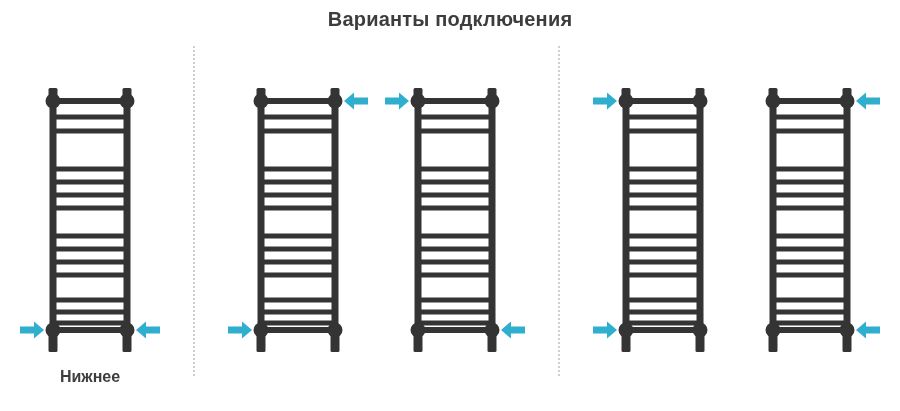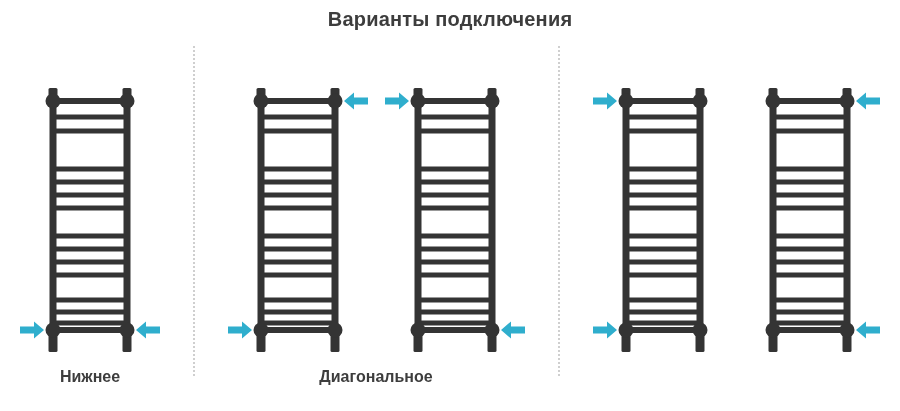--- a/index.html
+++ b/index.html
@@ -162,21 +162,20 @@
           <rect x="43" y="171.5" width="74" height="5"></rect>
           <rect x="43" y="184.5" width="74" height="5"></rect>
           <rect x="43" y="209.5" width="74" height="5"></rect>
           <rect x="43" y="221.5" width="74" height="5"></rect>
           <rect x="43" y="232.5" width="74" height="5"></rect>
           <rect x="43" y="239" width="74" height="6"></rect>
         </g>
         <polygon points="10,9.5 24,9.5 24,4.5 34,13 24,21.5 24,16.5 10,16.5" fill="var(--c-arrow)"></polygon>
         <polygon points="150,238.5 136,238.5 136,233.5 126,242 136,250.5 136,245.5 150,245.5" fill="var(--c-arrow)"></polygon>
       </svg></div>
-  <div class="group-label label-2">Диагональное</div>
 
   <div class="radiator rad-4"><svg viewBox="0 0 160 270" width="160" height="270">
         <g fill="var(--c-radiator)">
           <rect x="38.5" y="0" width="9" height="18" rx="1.5"></rect>
           <rect x="38.5" y="246" width="9" height="18" rx="1.5"></rect>
           <rect x="39.5" y="13" width="7" height="229"></rect>
           <circle cx="43" cy="13" r="7.5"></circle>
           <circle cx="43" cy="242" r="7.5"></circle>
           <rect x="112.5" y="0" width="9" height="18" rx="1.5"></rect>
           <rect x="112.5" y="246" width="9" height="18" rx="1.5"></rect>

